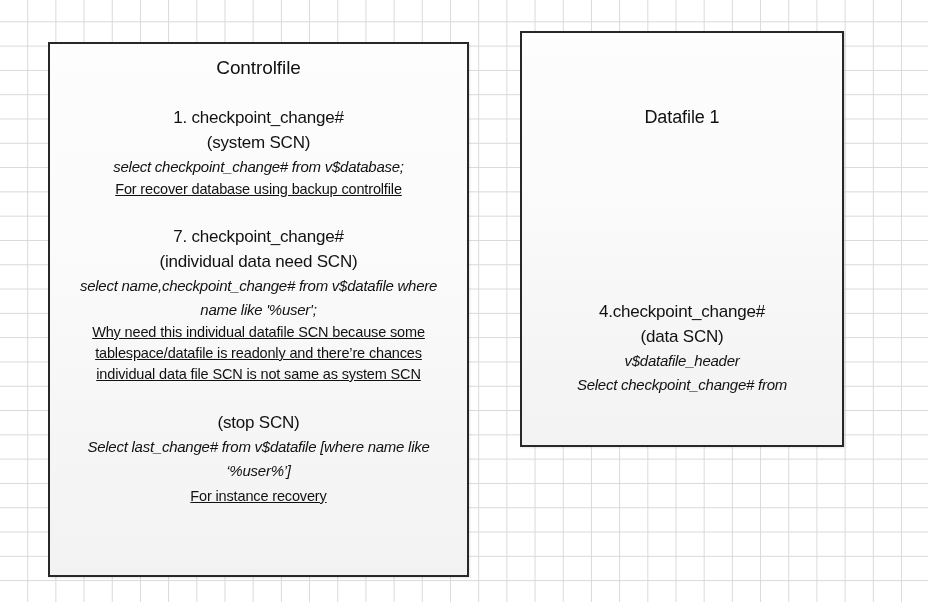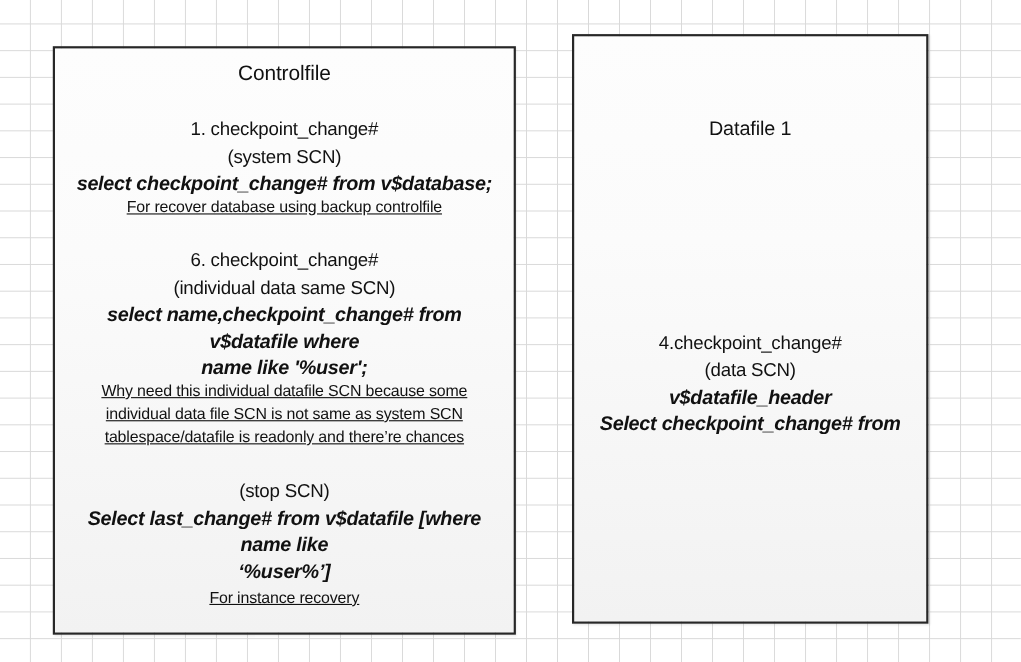--- a/index.html
+++ b/index.html
@@ -41,21 +41,21 @@
     left: 48px;
     top: 42px;
     width: 421px;
     height: 535px;
   }
 
   #box-datafile {
     left: 520px;
     top: 31px;
     width: 324px;
-    height: 536px;
+    height: 416px;
   }
 
   .box-title {
     font-weight: normal;
     font-size: 19px;
     line-height: 24px;
     letter-spacing: -0.1px;
   }
 
   #box-controlfile .box-title { margin-top: 12px; }
@@ -65,23 +65,23 @@
 
   .heading-line {
     font-size: 17px;
     line-height: 25px;
     font-weight: normal;
     letter-spacing: -0.2px;
     padding: 0 6px;
   }
 
   .sql-line {
-    font-size: 18px;
+    font-size: 15px;
     line-height: 24px;
-    font-weight: bold;
+    font-weight: normal;
     font-style: italic;
     letter-spacing: -0.25px;
     padding: 0 8px;
   }
 
   .note-line {
     font-size: 14.5px;
     line-height: 21px;
     font-weight: normal;
     letter-spacing: -0.15px;
@@ -106,27 +106,27 @@
     <div class="box-title">Controlfile</div>
 
     <div class="group" id="grp-1">
       <div class="heading-line">1. checkpoint_change#</div>
       <div class="heading-line">(system SCN)</div>
       <div class="sql-line">select checkpoint_change# from v$database;</div>
       <div class="note-line">For recover database using backup controlfile</div>
     </div>
 
     <div class="group" id="grp-2">
-      <div class="heading-line">6. checkpoint_change#</div>
-      <div class="heading-line">(individual data same SCN)</div>
+      <div class="heading-line">7. checkpoint_change#</div>
+      <div class="heading-line">(individual data need SCN)</div>
       <div class="sql-line">select name,checkpoint_change# from v$datafile where</div>
       <div class="sql-line">name like '%user';</div>
       <div class="note-line">Why need this individual datafile SCN because some</div>
+      <div class="note-line">tablespace/datafile is readonly and there’re chances</div>
       <div class="note-line">individual data file SCN is not same as system SCN</div>
-      <div class="note-line">tablespace/datafile is readonly and there’re chances</div>
     </div>
 
     <div class="group" id="grp-3">
       <div class="heading-line">(stop SCN)</div>
       <div class="sql-line">Select last_change# from v$datafile [where name like</div>
       <div class="sql-line">‘%user%’]</div>
       <div class="spacer-sm"></div>
       <div class="note-line">For instance recovery</div>
     </div>
 

